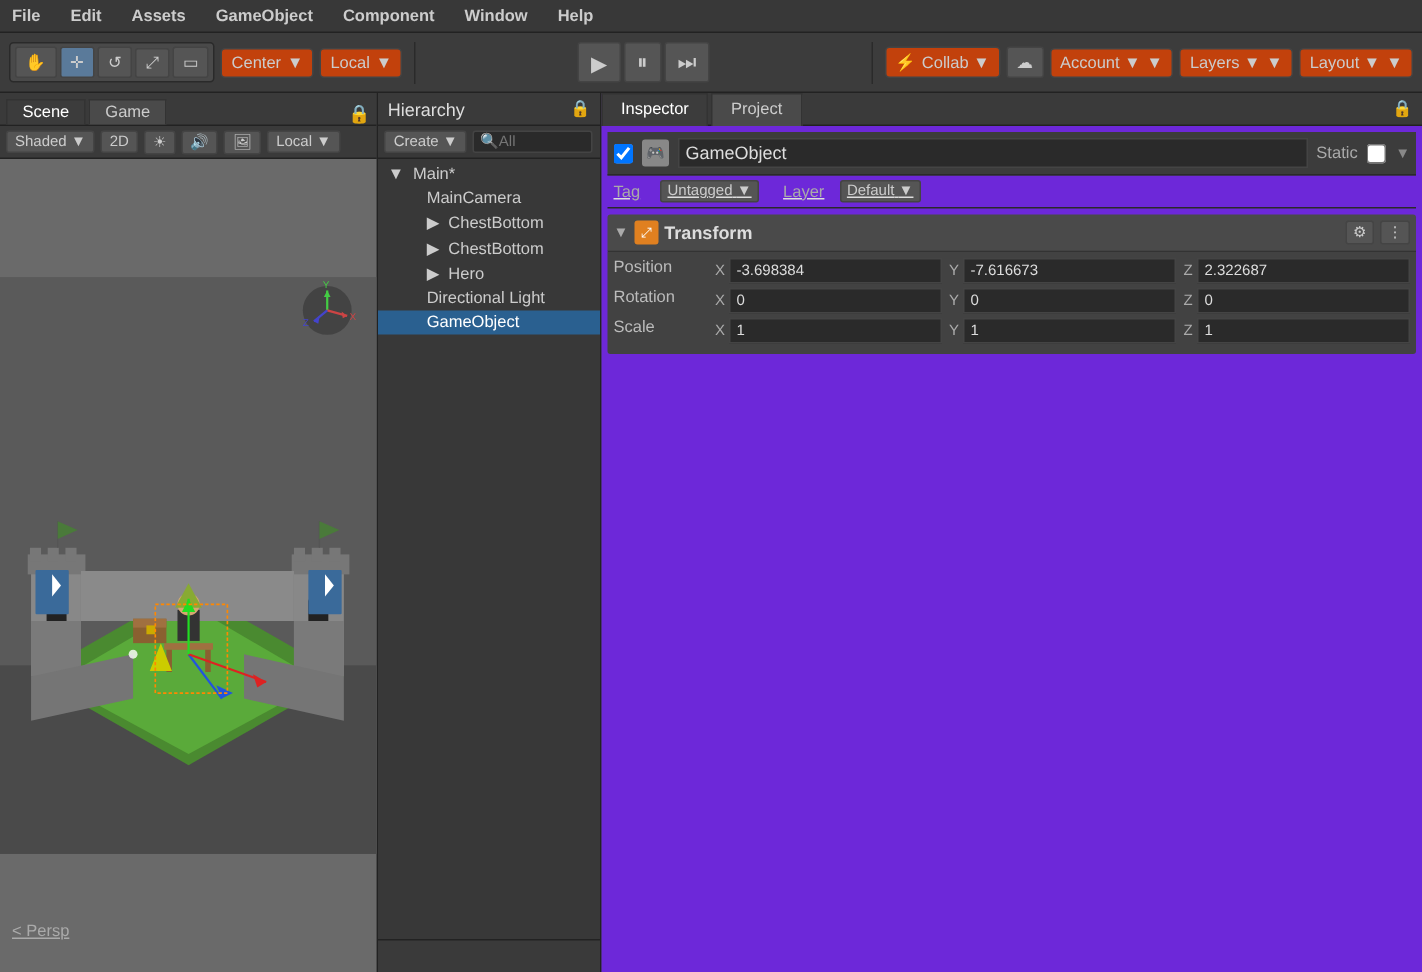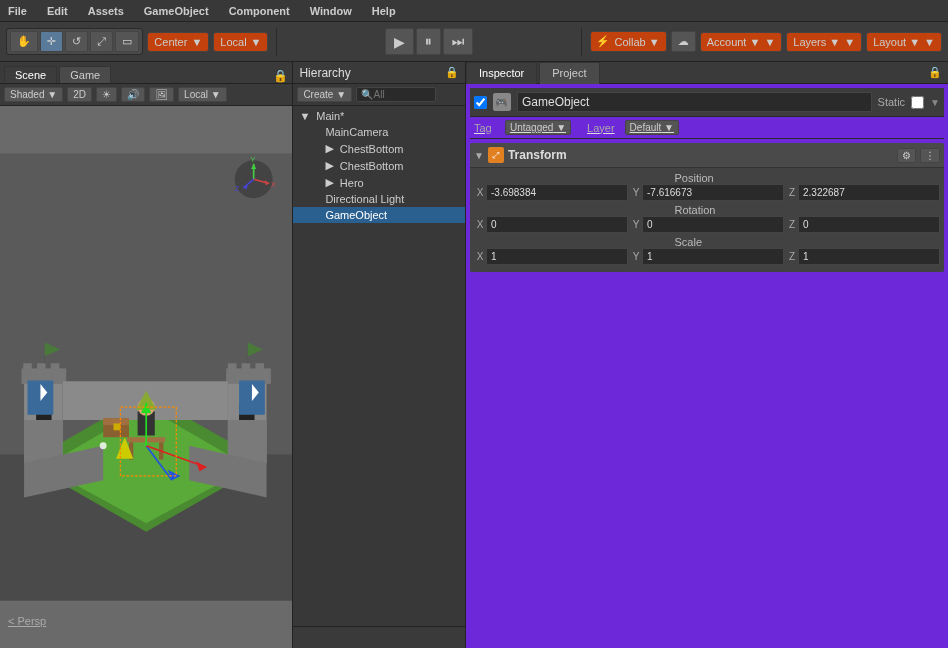--- a/index.html
+++ b/index.html
@@ -67,21 +67,21 @@
     
     .component-header { display: flex; align-items: center; gap: 4px; padding: 4px; background: #4a4a4a; border-bottom: 1px solid #333; margin-top: 4px; border-radius: 2px 2px 0 0; }
     .component-arrow { color: #aaa; font-size: 10px; }
     .component-icon { width: 16px; height: 16px; background: #e08020; border-radius: 2px; display: flex; align-items: center; justify-content: center; font-size: 9px; color: white; }
     .component-title { font-size: 12px; color: #ddd; font-weight: bold; flex: 1; }
     .component-icons { display: flex; gap: 4px; margin-left: auto; }
     .comp-icon-btn { background: #555; border: 1px solid #444; color: #ccc; font-size: 10px; padding: 1px 4px; cursor: pointer; border-radius: 2px; }
 
     
     .transform-fields { background: #424242; padding: 4px; border-radius: 0 0 2px 2px; }
-    .field-row { display: flex; align-items: center; margin-bottom: 3px; flex-direction: column; }
+    .field-row { display: flex; align-items: flex-start; margin-bottom: 3px; }
     .field-label { color: #bbb; font-size: 11px; width: 65px; }
     .field-xyz { display: flex; flex: 1; gap: 2px; }
     .xyz-group { display: flex; align-items: center; flex: 1; }
     .xyz-letter { color: #aaa; font-size: 10px; width: 12px; text-align: center; }
     .xyz-input { background: #2a2a2a; border: 1px solid #444; color: #ddd; font-size: 10px; padding: 2px 4px; flex: 1; min-width: 0; }
 
     
     .add-component-btn { display: block; width: 80%; margin: 8px auto; background: #555; border: 1px solid #444; color: #ccc; font-size: 11px; padding: 5px; cursor: pointer; text-align: center; border-radius: 3px; }
 
     

